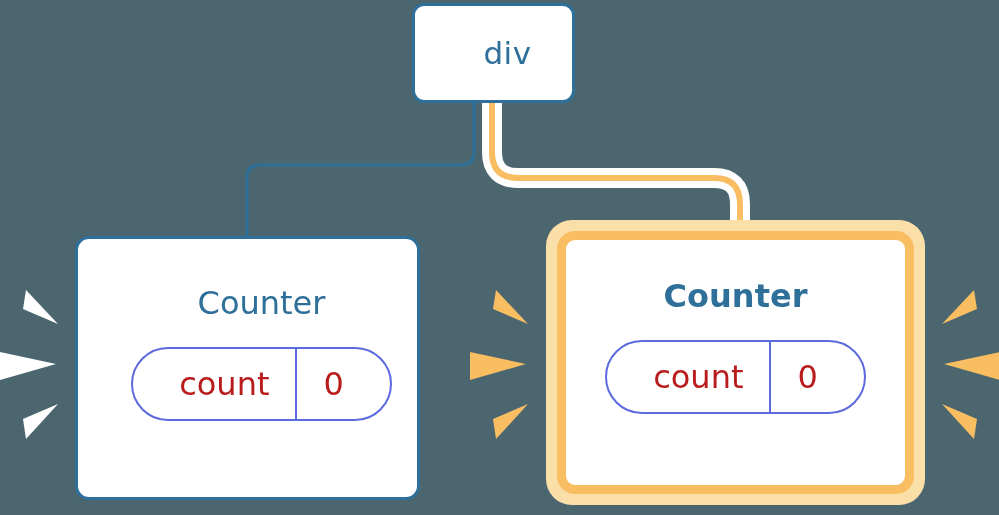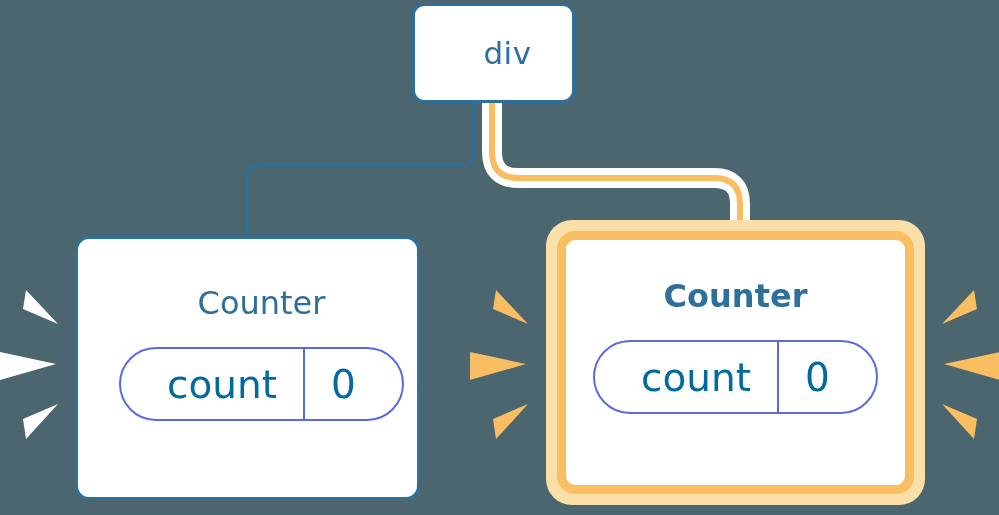--- a/index.html
+++ b/index.html
@@ -113,22 +113,22 @@
     border-radius: 999px;
     height: 74px;
     box-sizing: border-box;
     background: #ffffff;
     overflow: hidden;
   }
   .pill-key, .pill-val {
     display: flex;
     align-items: center;
     justify-content: center;
-    color: #0369a1;
-    font-size: 39px;
+    color: #b91c1c;
+    font-size: 32px;
     line-height: 1;
     box-sizing: border-box;
   }
   .pill-key {
     padding: 0 26px 0 46px;
   }
   .pill-val {
     border-left: 2px solid #5b6ade;
     padding: 0 46px 0 26px;
   }

